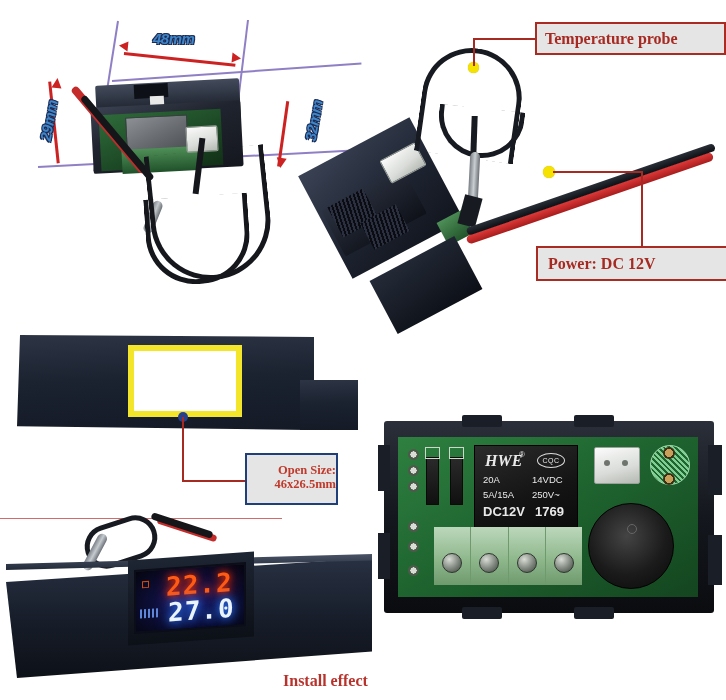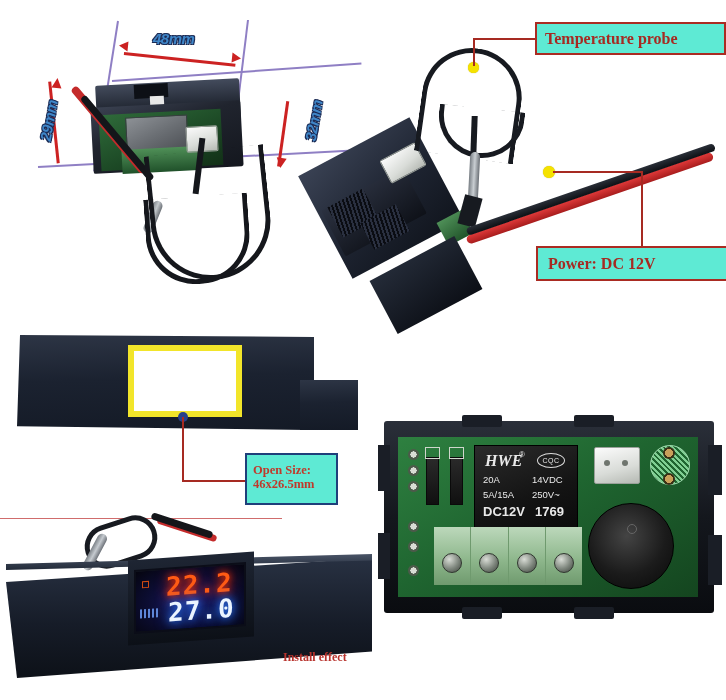--- a/index.html
+++ b/index.html
@@ -15,21 +15,21 @@
     background: #ffffff;
   }
   .panel { position: absolute; }
 
   
   .callout {
     position: absolute;
     font-family: "Liberation Serif", serif;
     font-weight: bold;
     line-height: 1.15;
-    background: #5eead4;
+    background: #e5e5e5;
     white-space: pre-line;
   }
   .callout-red {
     border: 2px solid #aa2b22;
     color: #a62a22;
   }
   .callout-blue {
     border: 2px solid #1f3f7a;
     color: #c0392b;
   }
@@ -262,21 +262,21 @@
 
     <div class="bezel" style="left:14px;top:10px;width:300px;height:95px;clip-path:polygon(2% 0%, 100% 2%, 100% 50%, 98% 50%, 98% 100%, 1% 96%);"></div>
     <div class="bezel" style="left:300px;top:55px;width:58px;height:50px;"></div>
 
     <div class="bezel-window" style="left:128px;top:20px;width:114px;height:72px;"></div>
 
     <div class="dot dot-blue" style="left:178px;top:87px;width:10px;height:10px;"></div>
     <div class="leader leader-v" style="left:182px;top:92px;height:64px;"></div>
     <div class="leader leader-h" style="left:182px;top:155px;width:64px;"></div>
 
-    <div class="callout callout-blue" style="left:245px;top:128px;width:93px;height:52px;font-size:12.5px;padding:8px 0 0 6px;">Open Size:
+    <div class="callout callout-blue" style="left:245px;top:128px;width:93px;height:52px;font-size:12.5px;padding:8px 0 0 6px;text-align:right;">Open Size:
 46x26.5mm</div>
   </div>
 
   <div class="hline-red" style="left:0;top:518px;width:282px;"></div>
 
   <div class="panel" style="left:0;top:510px;width:380px;height:190px;">
 
     <div style="position:absolute;left:84px;top:10px;width:74px;height:44px;border:5px solid #171a20;border-radius:40px;transform:rotate(-18deg);"></div>
     <div style="position:absolute;left:90px;top:22px;width:10px;height:40px;background:linear-gradient(90deg,#7a8086,#c6cbd0,#6b7077);border-radius:5px;transform:rotate(28deg);"></div>
     <div style="position:absolute;left:156px;top:16px;width:62px;height:7px;background:#c42b2b;transform:rotate(18deg);border-radius:4px;"></div>
@@ -286,21 +286,21 @@
     <div style="position:absolute;left:6px;top:44px;width:366px;height:16px;background:linear-gradient(180deg,#4a5467,#222a38);clip-path:polygon(0% 62%, 100% 0%, 100% 40%, 0% 100%);"></div>
 
     <div style="position:absolute;left:128px;top:46px;width:126px;height:85px;background:linear-gradient(180deg,#1e2533,#0c1017);transform:skewY(-4deg);"></div>
     <div class="lcd" style="left:134px;top:56px;width:112px;height:64px;transform:skewY(-4deg);">
       <div class="seg seg-red" style="left:30px;top:2px;font-size:26px;">22.2</div>
       <div class="seg seg-blue" style="left:32px;top:28px;font-size:26px;">27.0</div>
       <div style="position:absolute;left:6px;top:10px;width:7px;height:7px;border:1px solid #cf4a12;"></div>
       <div style="position:absolute;left:4px;top:38px;width:18px;height:9px;background:repeating-linear-gradient(90deg,#5e86d8 0 2px,transparent 2px 4px);"></div>
     </div>
 
-    <div class="label-plain" style="left:283px;top:140px;font-size:12px;font-family:Liberation Serif, serif;">Install effect</div>
+    <div class="label-plain" style="left:283px;top:162px;font-size:16px;font-family:Liberation Serif, serif;">Install effect</div>
   </div>
 
   <div class="panel" style="left:378px;top:415px;width:348px;height:225px;">
 
     <div class="board-frame" style="left:6px;top:6px;width:330px;height:192px;"></div>
 
     <div style="position:absolute;left:84px;top:0px;width:40px;height:12px;background:#1a1e26;border-radius:2px;"></div>
     <div style="position:absolute;left:196px;top:0px;width:40px;height:12px;background:#1a1e26;border-radius:2px;"></div>
     <div style="position:absolute;left:84px;top:192px;width:40px;height:12px;background:#1a1e26;border-radius:2px;"></div>
     <div style="position:absolute;left:196px;top:192px;width:40px;height:12px;background:#1a1e26;border-radius:2px;"></div>

